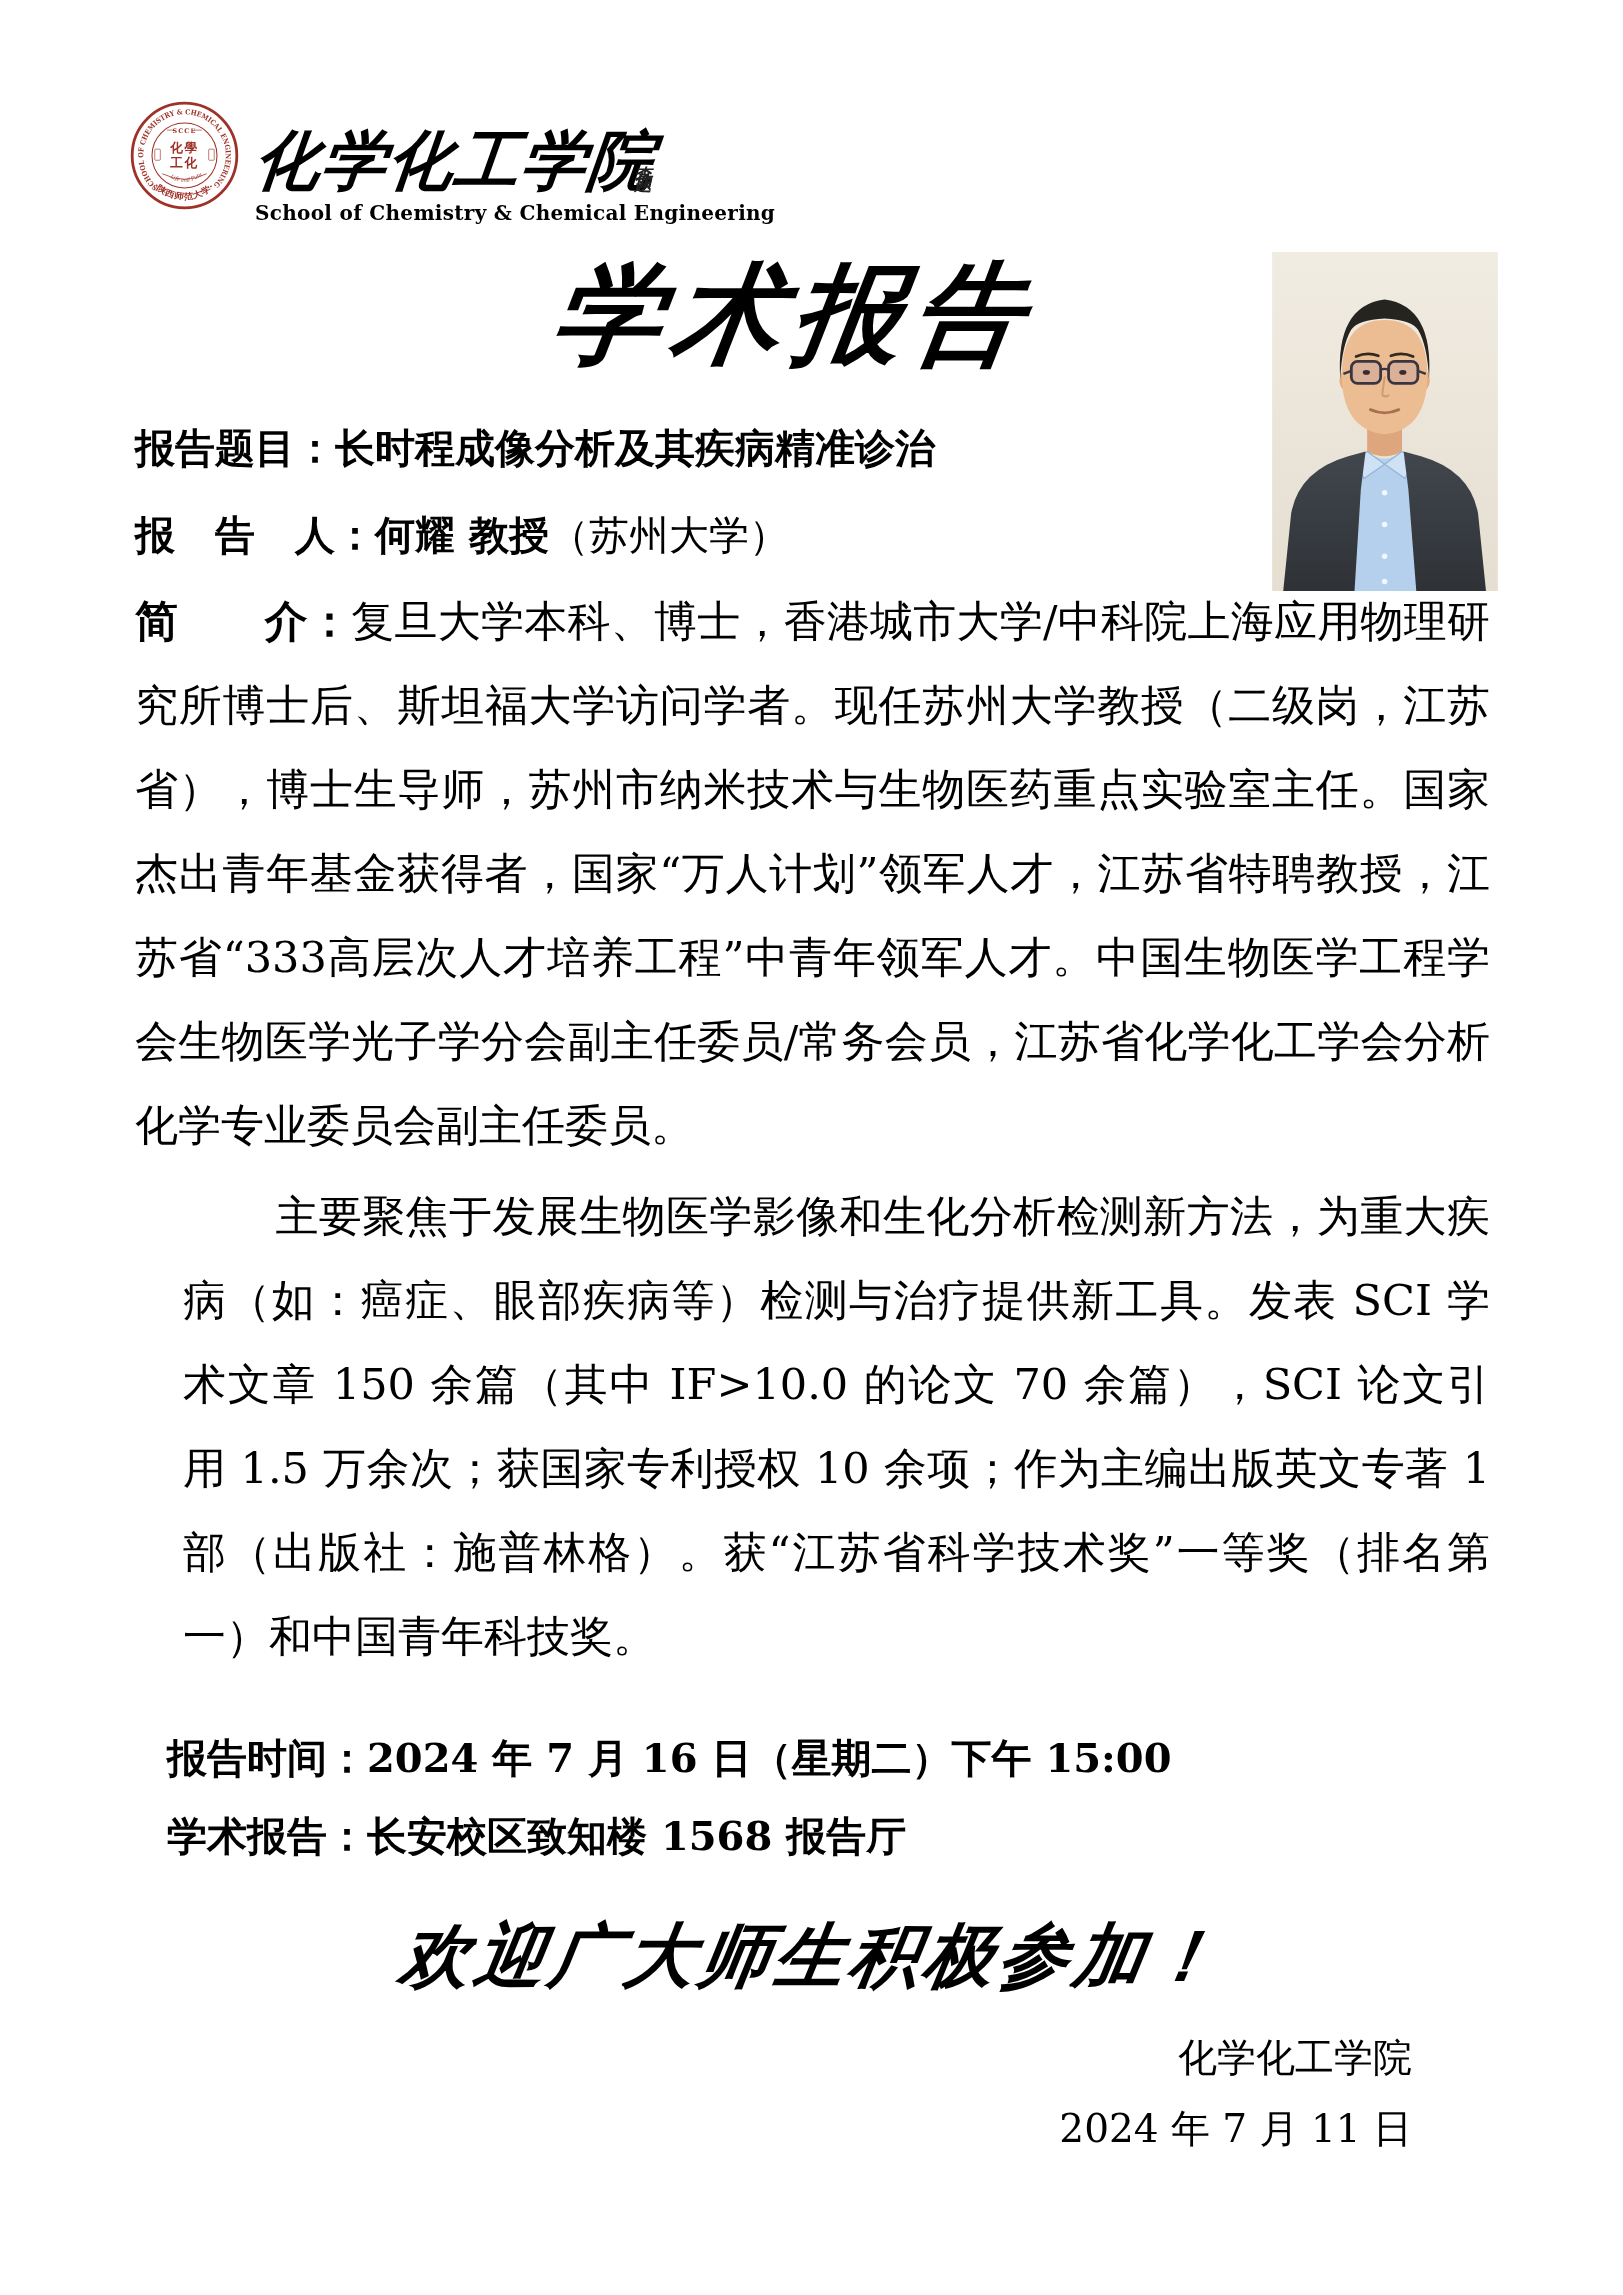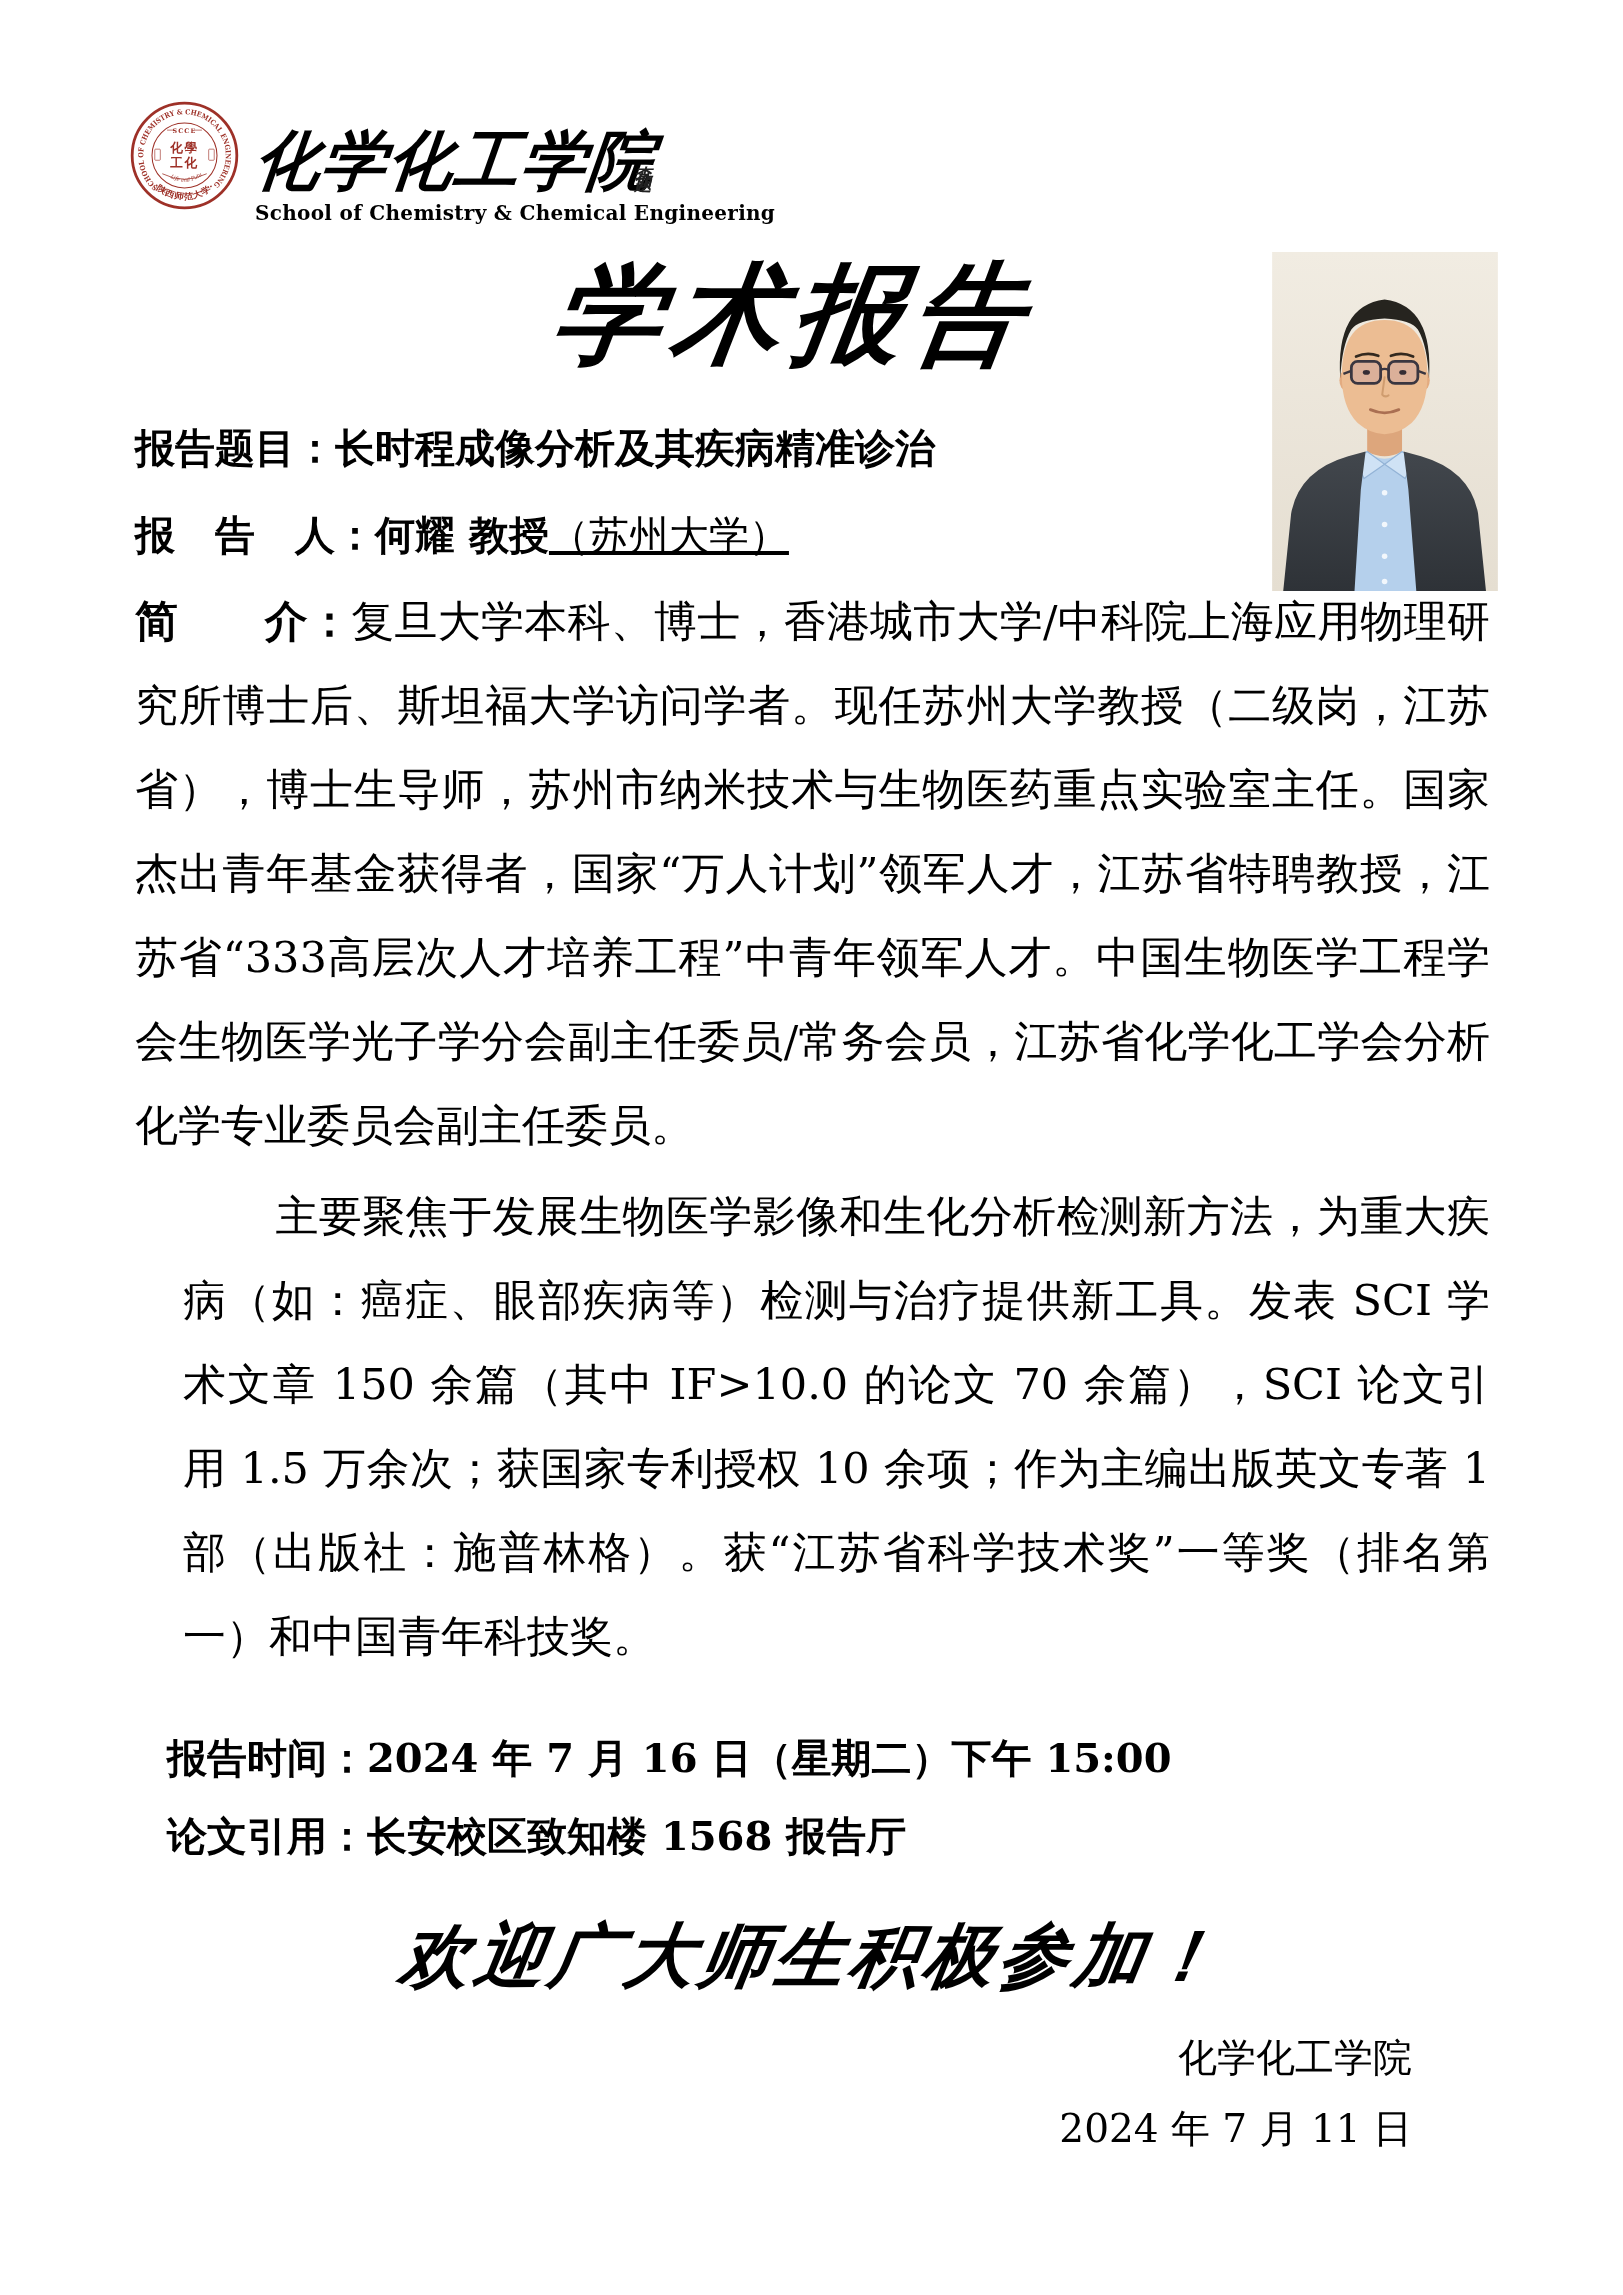--- a/index.html
+++ b/index.html
@@ -41,21 +41,21 @@
     transform:skewX(-8deg);
   }
   .title-number{
     text-align:center;
     font-size:35px;line-height:1.2;
     margin-top:12.7px;letter-spacing:0.8px;
   }
   
   .content{margin:27px 133px 0 135px;}
   .info-line{font-size:40px;line-height:87px;font-weight:bold;white-space:nowrap;}
-  .info-line .regular{font-weight:normal;text-decoration:underline;}
+  .info-line .regular{font-weight:normal;}
   .para{
     font-size:43px;line-height:84px;
     text-align:justify;text-justify:inter-character;
     margin:0;
   }
   .para b{font-weight:bold;}
   .para.research{text-indent:2.15em;margin-top:6.3px;margin-left:48px;}
   .schedule{margin-top:41px;}
   .schedule .info-line{line-height:78px;margin-left:32px;}
   .welcome{
@@ -157,21 +157,21 @@
     <div class="info-line"><b>报告题目：</b><b>长时程成像分析及其疾病精准诊治</b></div>
 
     <div class="info-line"><b>报　告　人：</b><b>何耀 教授</b><span class="regular">（苏州大学）</span></div>
 
     <p class="para"><b>简　　介：</b><span>复旦大学本科、博士，香港城市大学/中科院上海应用物理研究所博士后、斯坦福大学访问学者。现任苏州大学教授（二级岗，江苏省），博士生导师，苏州市纳米技术与生物医药重点实验室主任。国家杰出青年基金获得者，国家“万人计划”领军人才，江苏省特聘教授，江苏省“333高层次人才培养工程”中青年领军人才。中国生物医学工程学会生物医学光子学分会副主任委员/常务会员，江苏省化学化工学会分析化学专业委员会副主任委员。</span></p>
 
     <p class="para research"><span>主要聚焦于发展生物医学影像和生化分析检测新方法，为重大疾病（如：癌症、眼部疾病等）检测与治疗提供新工具。发表 SCI 学术文章 150 余篇（其中 IF&gt;10.0 的论文 70 余篇），SCI 论文引用 1.5 万余次；获国家专利授权 10 余项；作为主编出版英文专著 1 部（出版社：施普林格）。获“江苏省科学技术奖”一等奖（排名第一）和中国青年科技奖。</span></p>
 
     <div class="schedule">
       <div class="info-line"><b>报告时间：</b><b>2024 年 7 月 16 日（星期二）下午 15:00</b></div>
-      <div class="info-line"><b>论文引用：</b><b>长安校区致知楼 1568 报告厅</b></div>
+      <div class="info-line"><b>学术报告：</b><b>长安校区致知楼 1568 报告厅</b></div>
     </div>
 
     <div class="welcome">欢迎广大师生积极参加！</div>
 
     <div class="footer">
       <div>化学化工学院</div>
       <div>2024 年 7 月 11 日</div>
     </div>
 
   </div>

